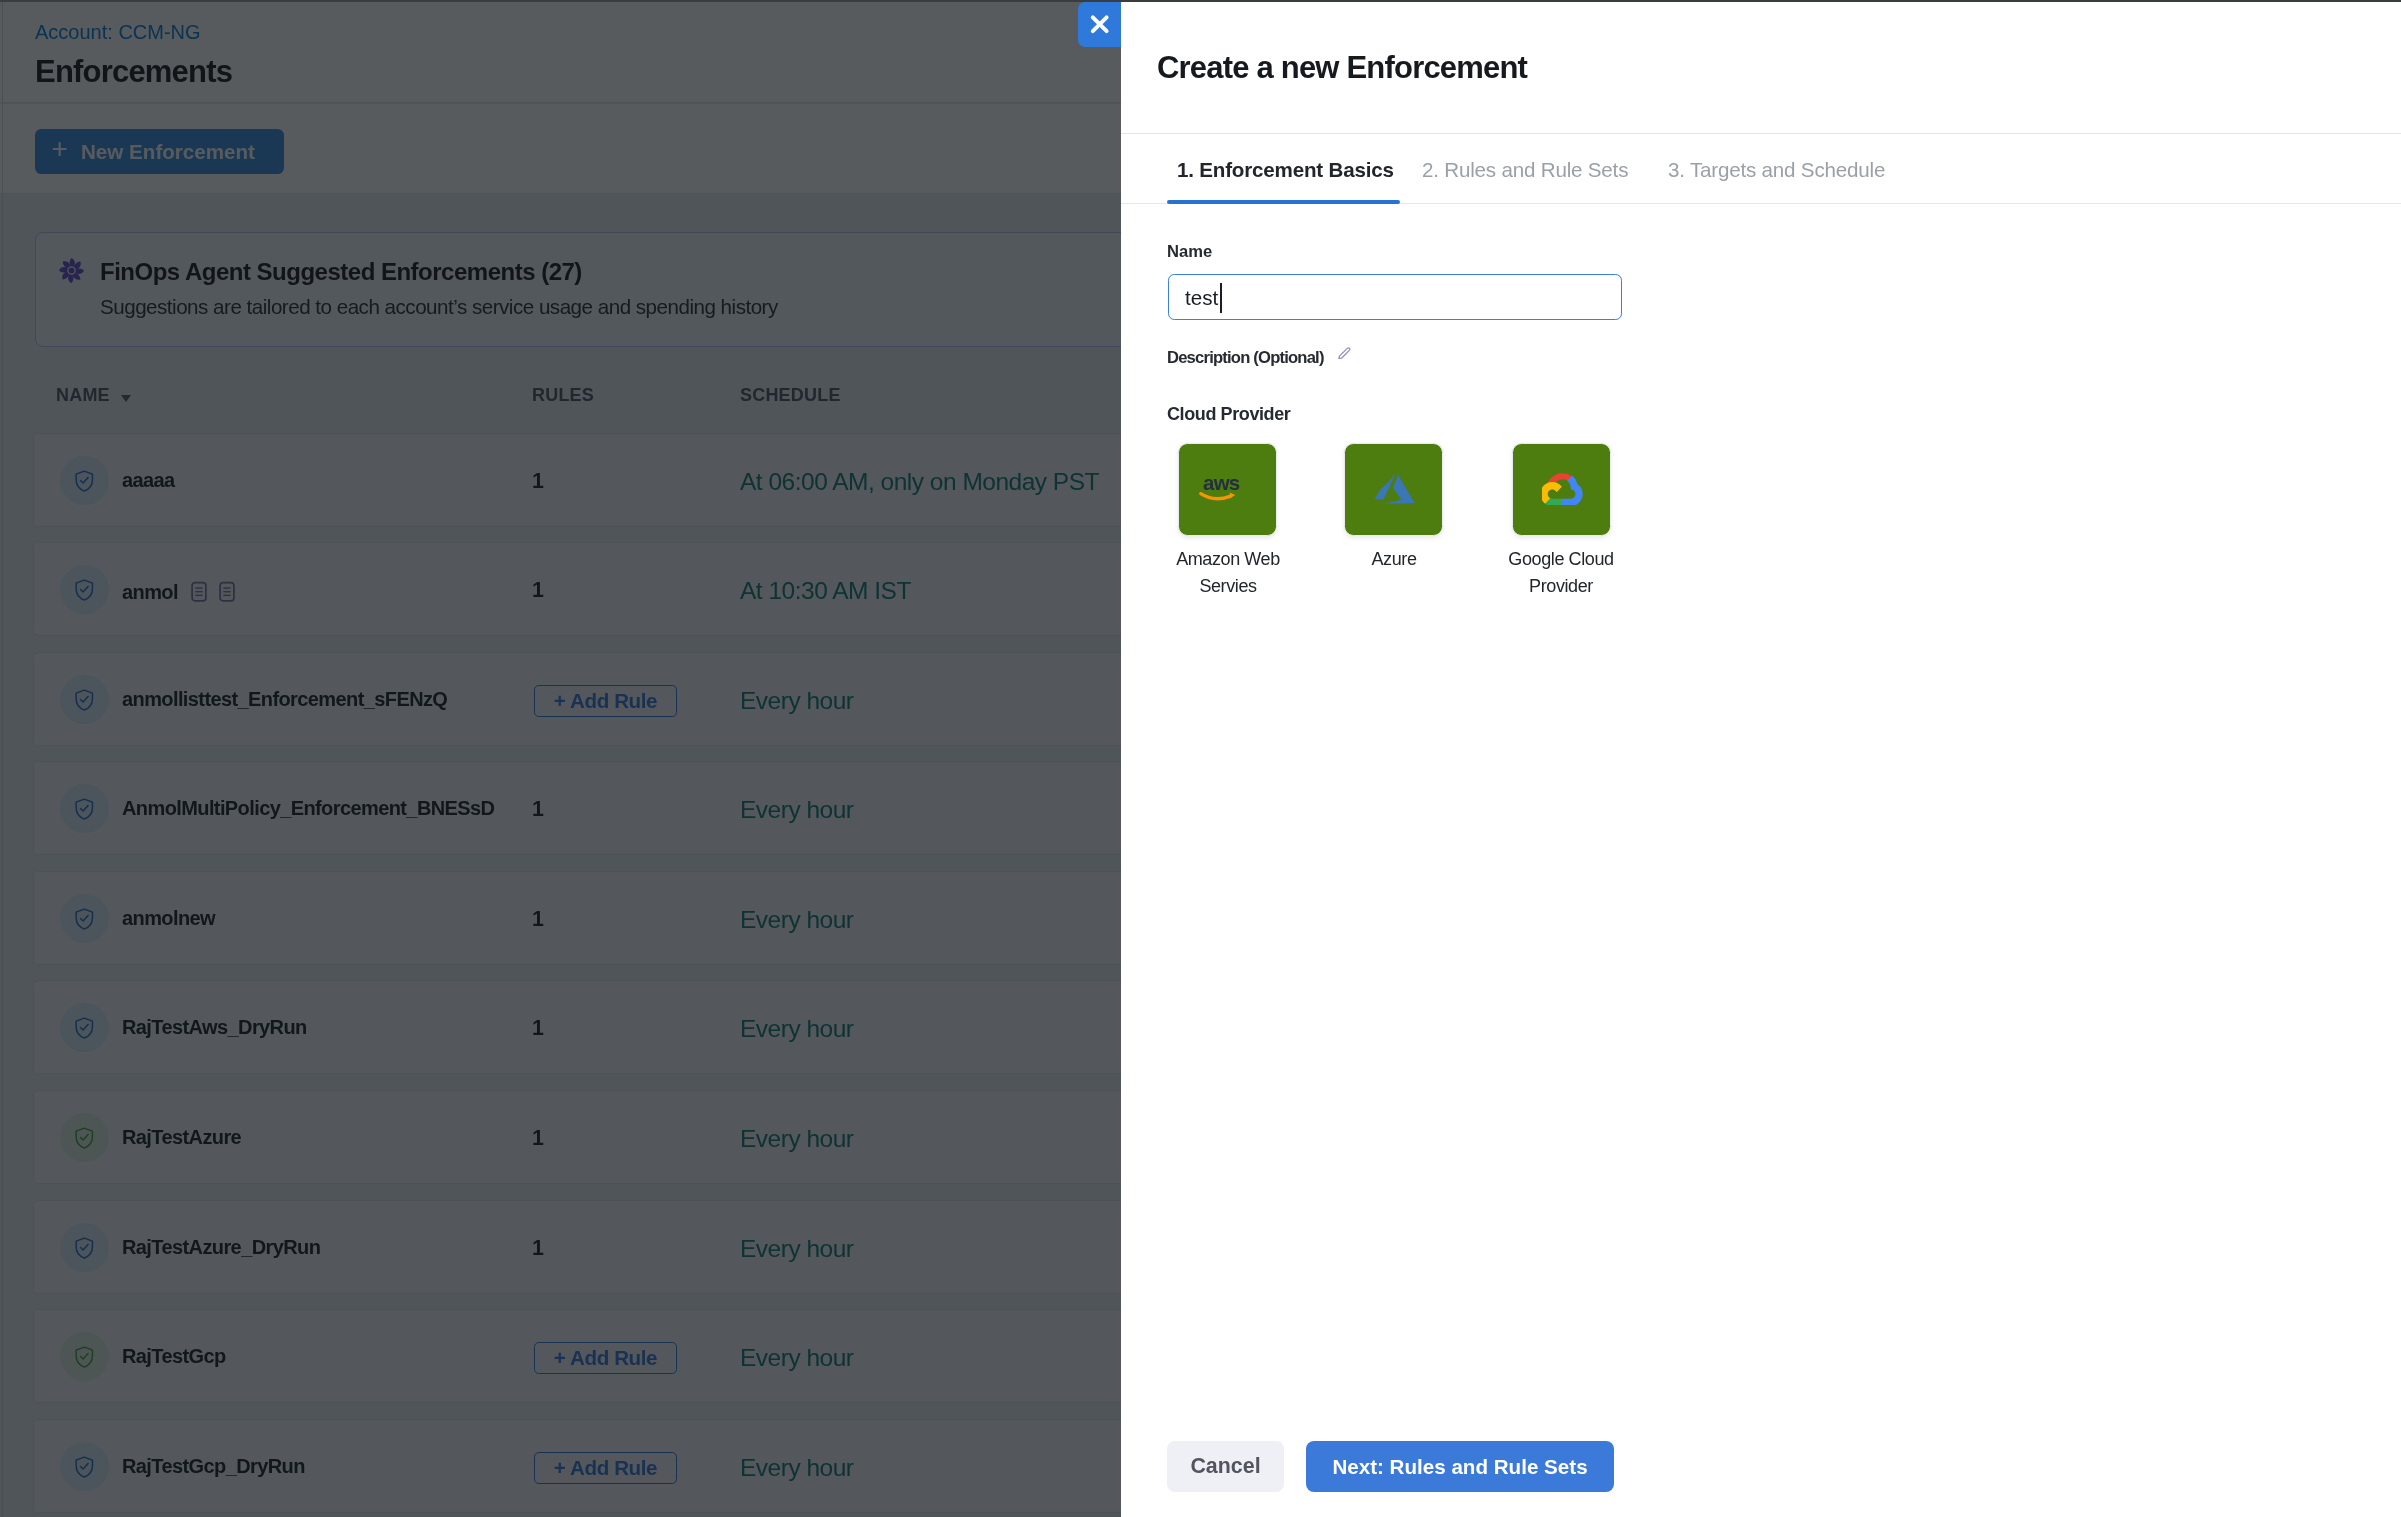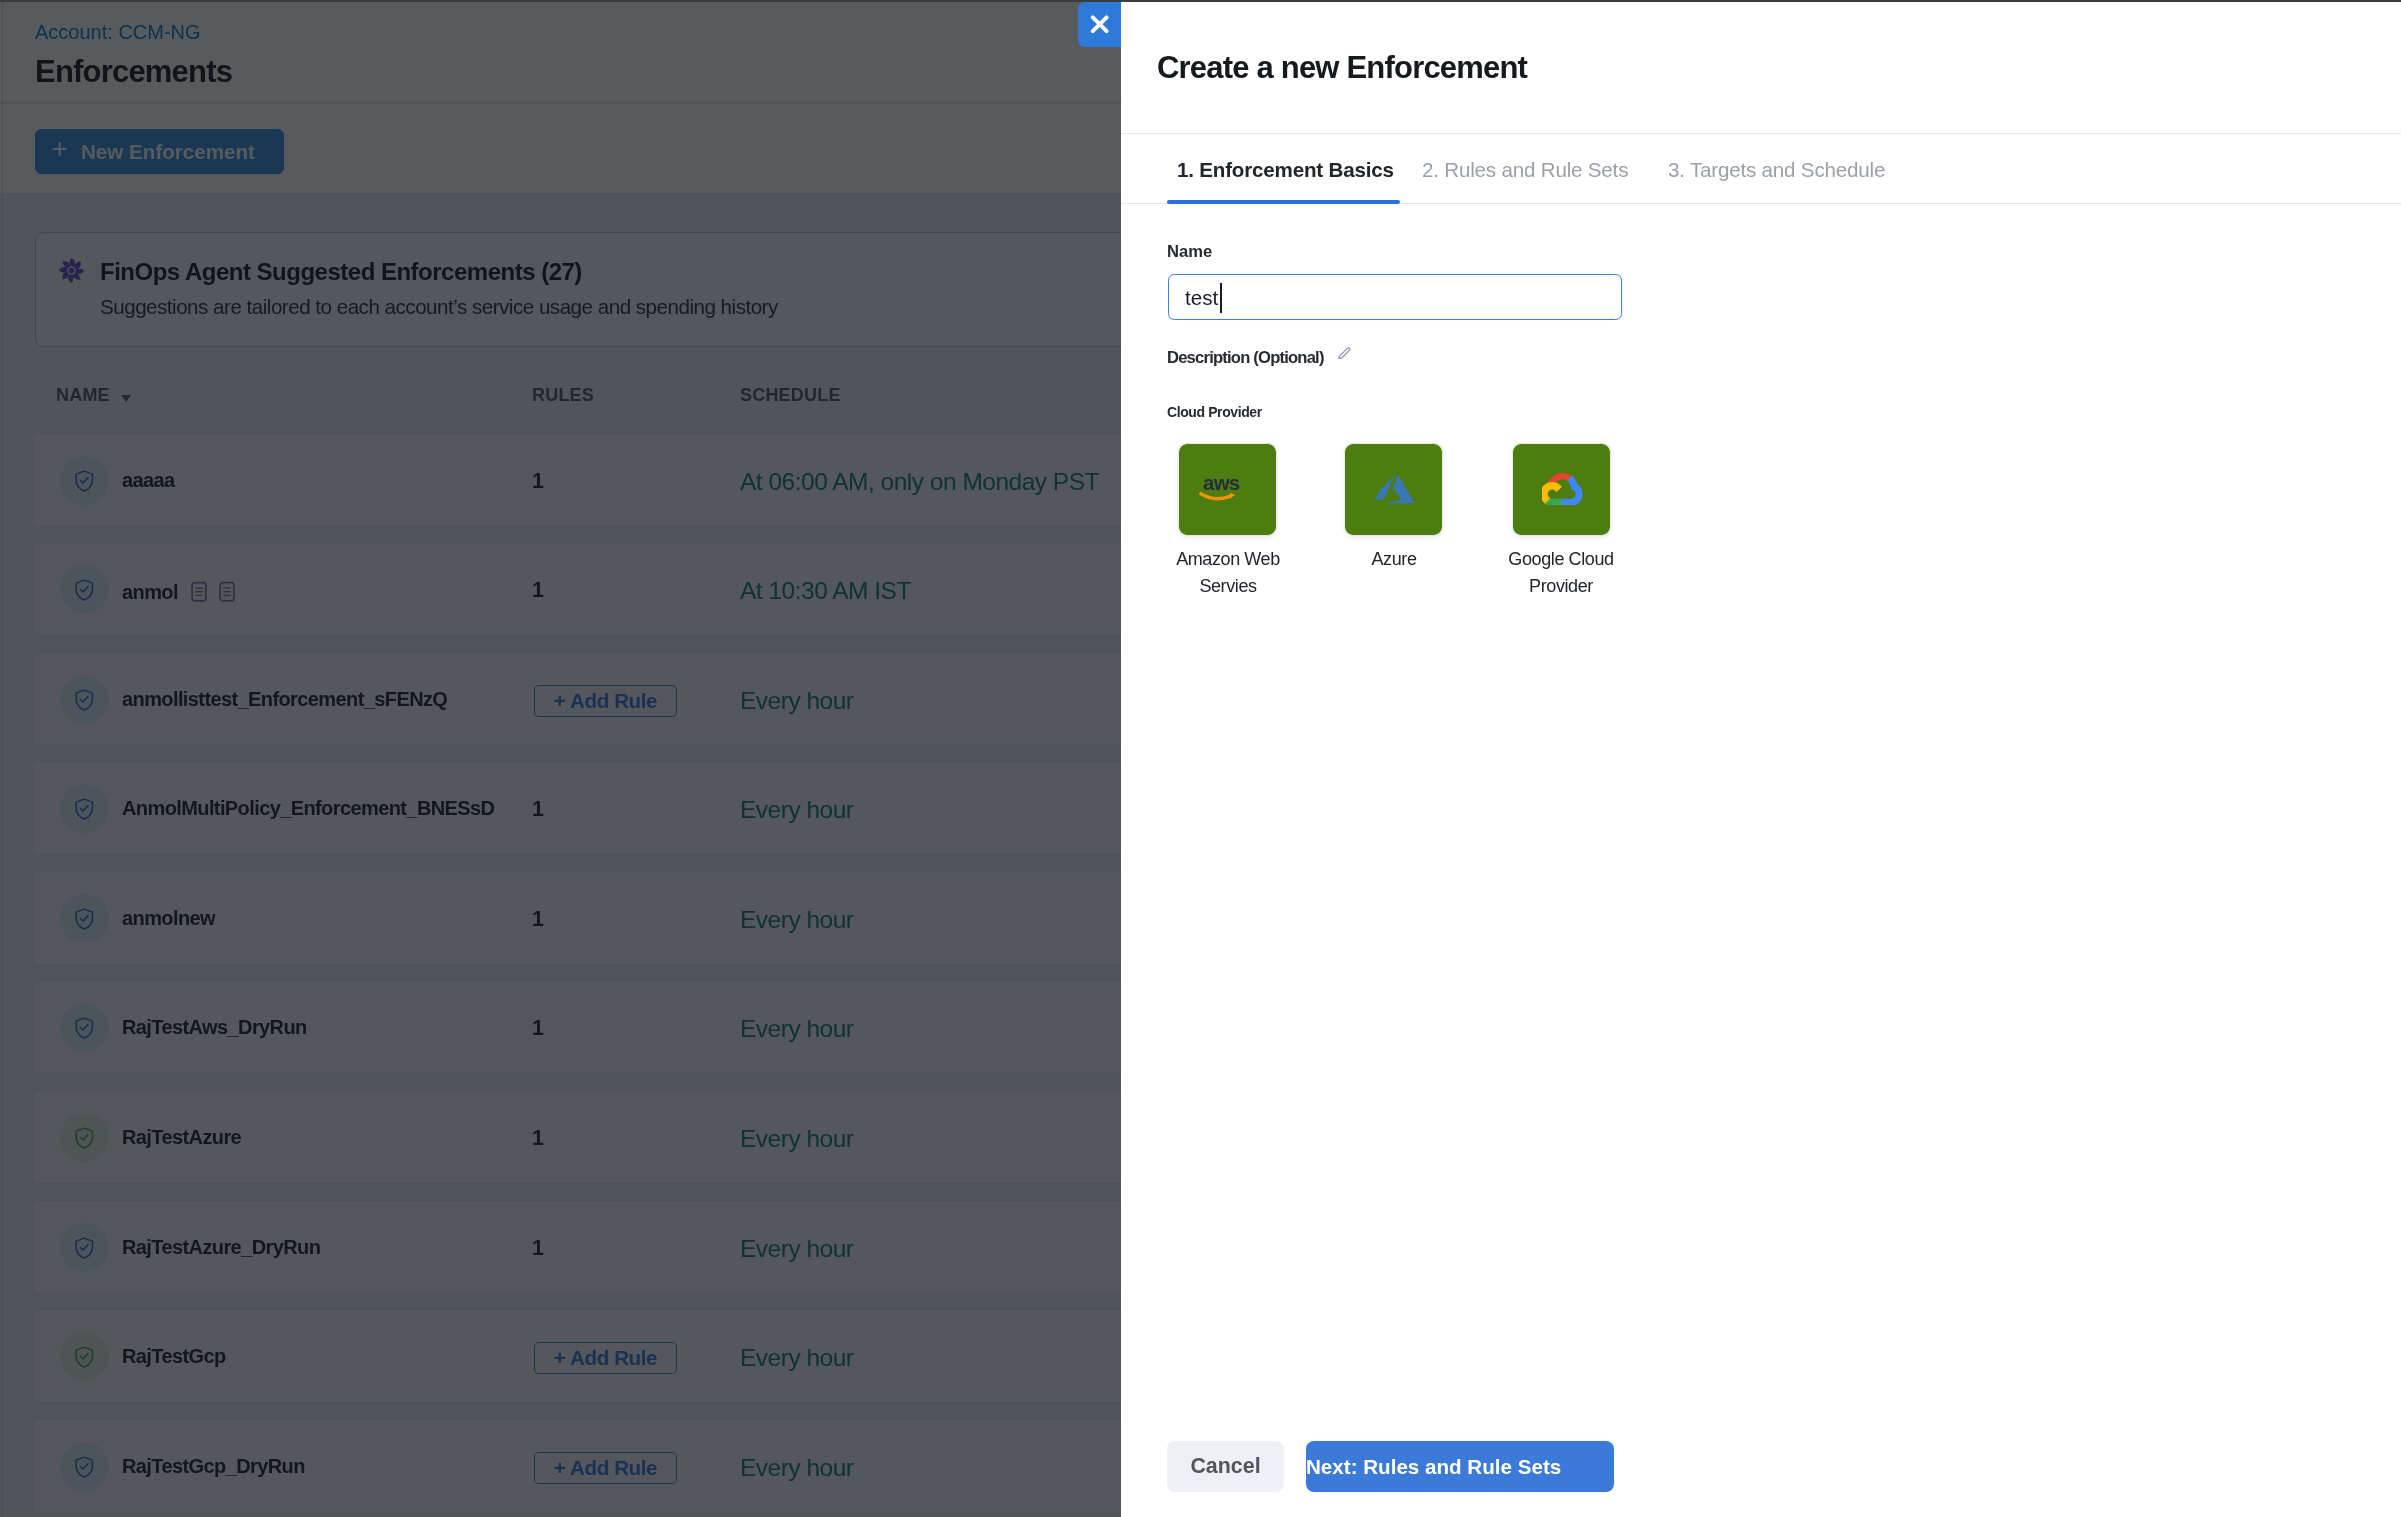--- a/index.html
+++ b/index.html
@@ -37,25 +37,25 @@
   .tabs { position:absolute; left:0; top:132px; width:1280px; height:70px; border-bottom:0.8px solid #e6e7ea;text-align:right; }
   .tab1 { position:absolute; left:56px; top:24px; font-size:20.6px; font-weight:700; color:#22262a; letter-spacing:-0.2px; }
   .tab2 { position:absolute; left:301px; top:24px; font-size:20.6px; color:#9ba0a8; letter-spacing:-0.2px; }
   .tab3 { position:absolute; left:547px; top:24px; font-size:20.6px; color:#9ba0a8; letter-spacing:-0.2px; }
   .underline { position:absolute; left:46px; top:66px; width:233px; height:4px; background:#2673d6; border-radius:2.4px; }
   .nlabel { position:absolute; left:46px; top:240px; font-size:16.6px; font-weight:600; color:#272b31; }
   .ninput { position:absolute; left:47px; top:272px; width:454px; height:46px; border:1.6px solid #3c80dc; border-radius:6.3px; background:#fff; }
   .ninput .t { position:absolute; left:16px; top:11px; font-size:20.6px; color:#1a1e24; }
   .caret { position:absolute; left:51px; top:8px; width:1.6px; height:30px; background:#1a1e24; }
   .dlabel { position:absolute; left:46px; top:346px; font-size:16.6px; font-weight:600; color:#272b31; letter-spacing:-0.8px; }
-  .clabel { position:absolute; left:46px; top:402px; font-size:14px; font-weight:600; color:#272b31; letter-spacing:-0.4px; }
+  .clabel { position:absolute; left:46px; top:402px; font-size:18px; font-weight:600; color:#272b31; letter-spacing:-0.4px; }
   .pcard { position:absolute; top:441px; width:99px; height:93px; background:#4d7c0f; border:0.8px solid #e9ebef; border-radius:9.5px; box-shadow:0 1.6px 4.7px rgba(40,41,61,0.10); }
   .plabel { position:absolute; top:544px; width:206px; font-size:18px; color:#22262c; text-align:center; line-height:27px; letter-spacing:-0.4px; }
   .cancel { position:absolute; left:46px; top:1439px; width:117px; height:51px; background:#eff0f5; border-radius:8px; font-size:21.4px; font-weight:600; color:#51555f; text-align:center; line-height:51px; }
-  .next { position:absolute; left:185px; top:1439px; width:308px; height:51px; background:#3b7ad9; border-radius:8px; font-size:20.6px; font-weight:600; color:#ffffff; line-height:51px; }
+  .next { position:absolute; left:185px; top:1439px; width:308px; height:51px; background:#3b7ad9; border-radius:8px; font-size:20.6px; font-weight:600; color:#ffffff; text-align:center; line-height:51px; }
 </style>
 </head>
 <body>
 
 <div class="hdr"></div>
 <div class="toolbar"></div>
 <div class="vline"></div>
 <div class="crumb">Account: CCM-NG</div>
 <div class="title">Enforcements</div>
 <div class="newbtn">

